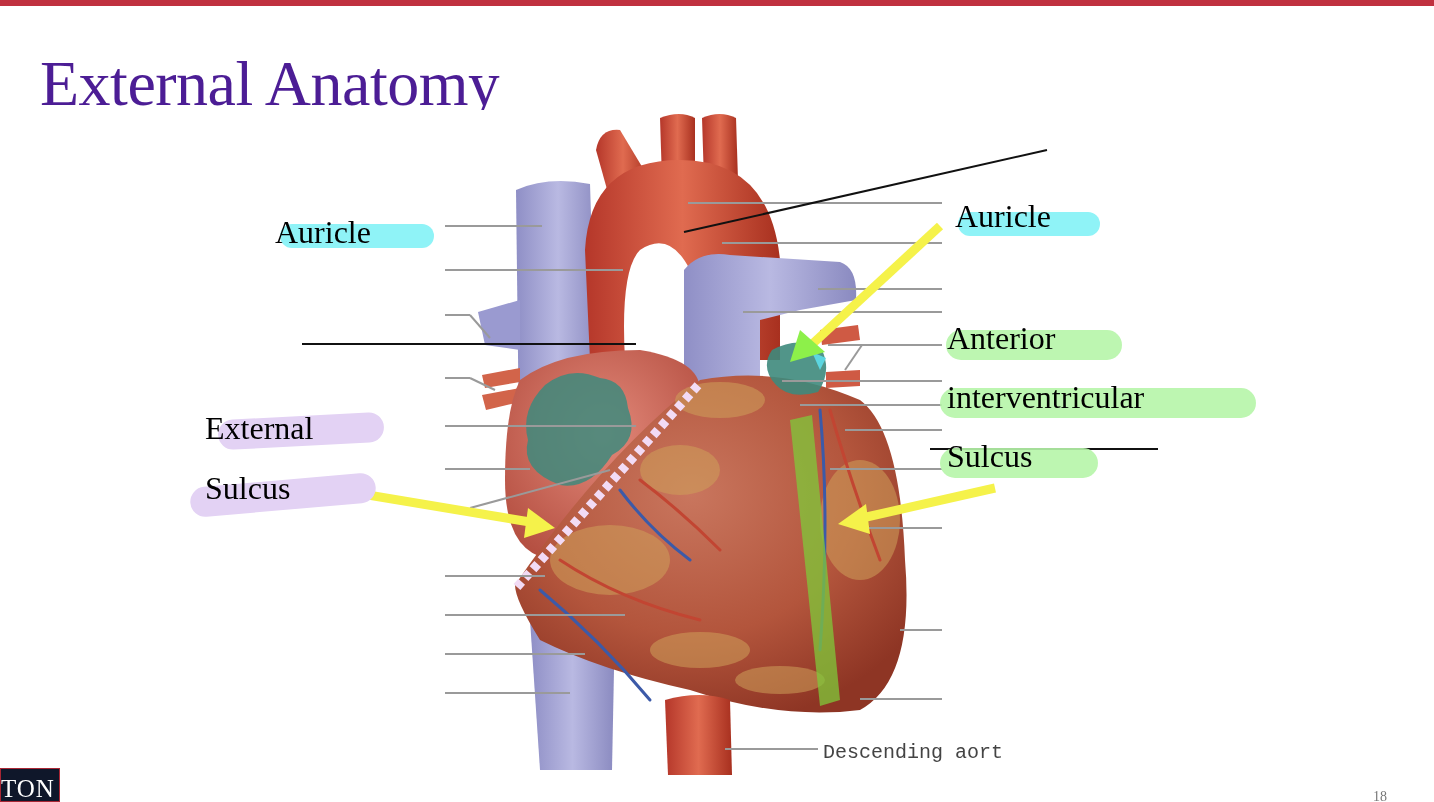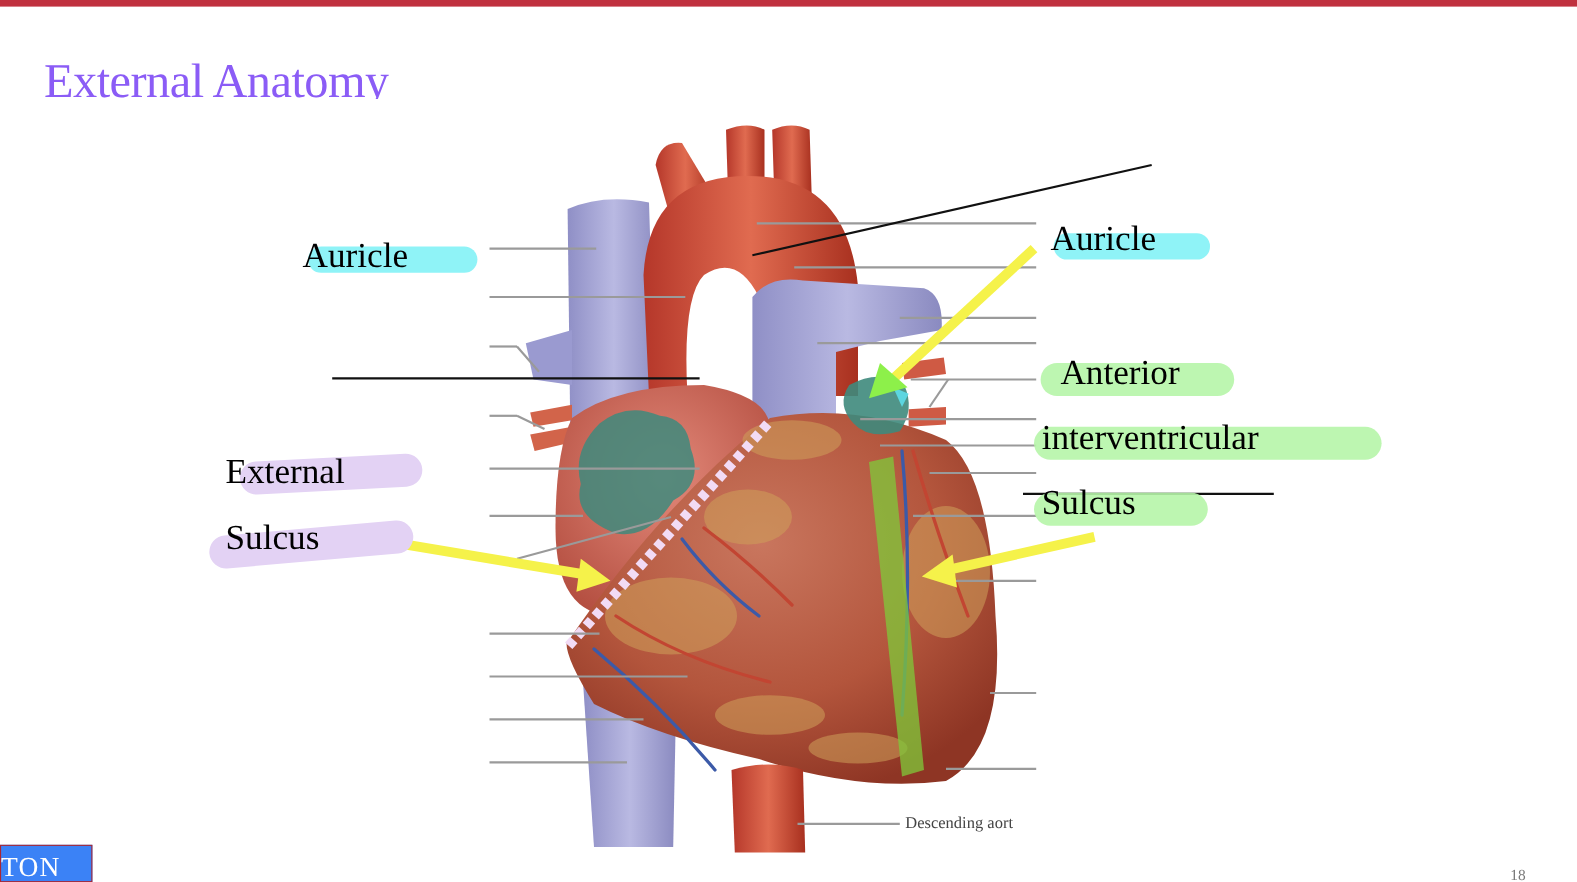--- a/index.html
+++ b/index.html
@@ -1,25 +1,25 @@
 <!DOCTYPE html>
 <html><head>
 <meta charset="utf-8">
 <style>
   html, body { margin:0; padding:0; }
   body { width:1434px; height:802px; position:relative; overflow:hidden; background:#ffffff; font-family:"Liberation Serif", serif; }
   .topbar { position:absolute; left:0; top:0; width:1434px; height:6px; background:#c0313f; }
-  .title { position:absolute; left:40px; top:52px; font-size:44px; color:#8b5cf6; line-height:1; letter-spacing:-0.5px; clip-path: inset(0 0 6px 0); }
+  .title { position:absolute; left:40px; top:52px; font-size:64px; color:#4c1d95; line-height:1; letter-spacing:-0.5px; clip-path: inset(0 0 6px 0); }
   .fig { position:absolute; left:0; top:0; width:1434px; height:802px; }
   .label { position:absolute; font-size:32px; color:#000; line-height:1; white-space:nowrap; }
   .hl { position:absolute; border-radius:16px; }
-  .logo { position:absolute; left:0; top:768px; width:84px; height:34px; background:#3b82f6; border:1px solid #a82634; box-sizing:border-box; }
+  .logo { position:absolute; left:0; top:768px; width:60px; height:34px; background:#0f172a; border:1px solid #a82634; box-sizing:border-box; }
   .logo span { position:absolute; left:0; top:6px; color:#fff; font-size:25px; letter-spacing:1px; }
   .pagenum { position:absolute; left:1373px; top:789px; font-size:14px; color:#777; font-family:"Liberation Serif", serif; }
-  .desc { position:absolute; left:823px; top:741px; font-family:Liberation Serif, serif; font-size:15px; color:#444; }
+  .desc { position:absolute; left:823px; top:741px; font-family:Liberation Mono, monospace; font-size:20px; color:#444; }
 </style>
 </head>
 <body>
 
 <div class="topbar"></div>
 
 <div class="title">External Anatomy</div>
 
 <svg class="fig" viewBox="0 0 1434 802" xmlns="http://www.w3.org/2000/svg">
   <defs>
@@ -150,21 +150,21 @@
 <div class="hl" style="left:280px;top:224px;width:154px;height:24px;background:#8ff3f7;"></div>
 <div class="hl" style="left:958px;top:212px;width:142px;height:24px;background:#8ff3f7;"></div>
 <div class="hl" style="left:946px;top:330px;width:176px;height:30px;background:#b6f5a8;opacity:.9;"></div>
 <div class="hl" style="left:940px;top:388px;width:316px;height:30px;background:#b6f5a8;opacity:.9;"></div>
 <div class="hl" style="left:940px;top:448px;width:158px;height:30px;background:#b6f5a8;opacity:.9;"></div>
 <div class="hl" style="left:218px;top:416px;width:166px;height:30px;background:#e3d2f4;transform:rotate(-3deg);"></div>
 <div class="hl" style="left:190px;top:480px;width:186px;height:30px;background:#e3d2f4;transform:rotate(-5deg);"></div>
 
 <div class="label" style="left:275px;top:216px;">Auricle</div>
 <div class="label" style="left:955px;top:200px;">Auricle</div>
-<div class="label" style="left:947px;top:322px;margin-left:17px;">Anterior</div>
+<div class="label" style="left:947px;top:322px;">Anterior</div>
 <div class="label" style="left:947px;top:381px;">interventricular</div>
 <div class="label" style="left:947px;top:440px;">Sulcus</div>
 <div class="label" style="left:205px;top:412px;">External</div>
 <div class="label" style="left:205px;top:472px;">Sulcus</div>
 
 <div class="desc">Descending aort</div>
 
 <div class="logo">
     <span>TON</span>
   </div>

